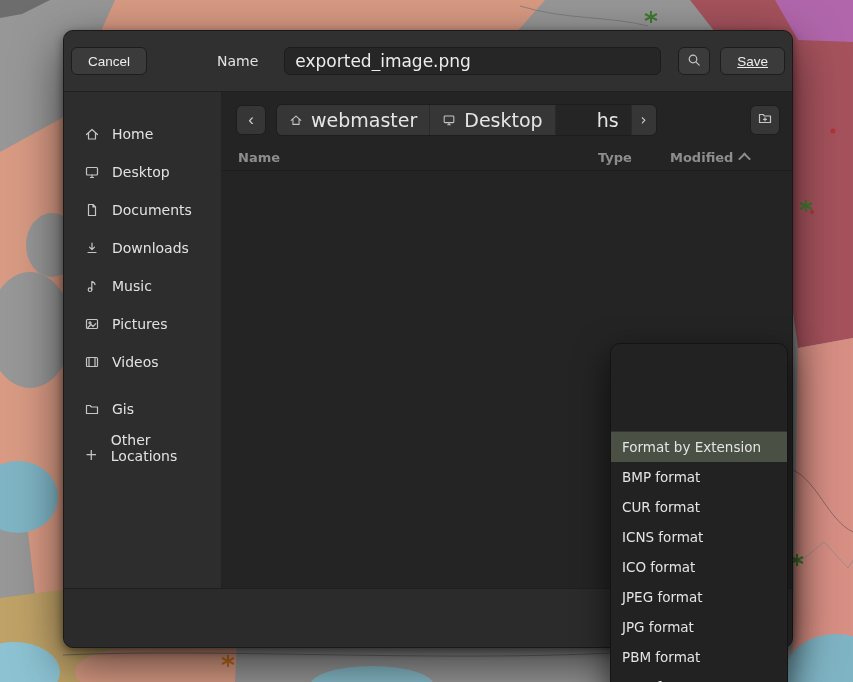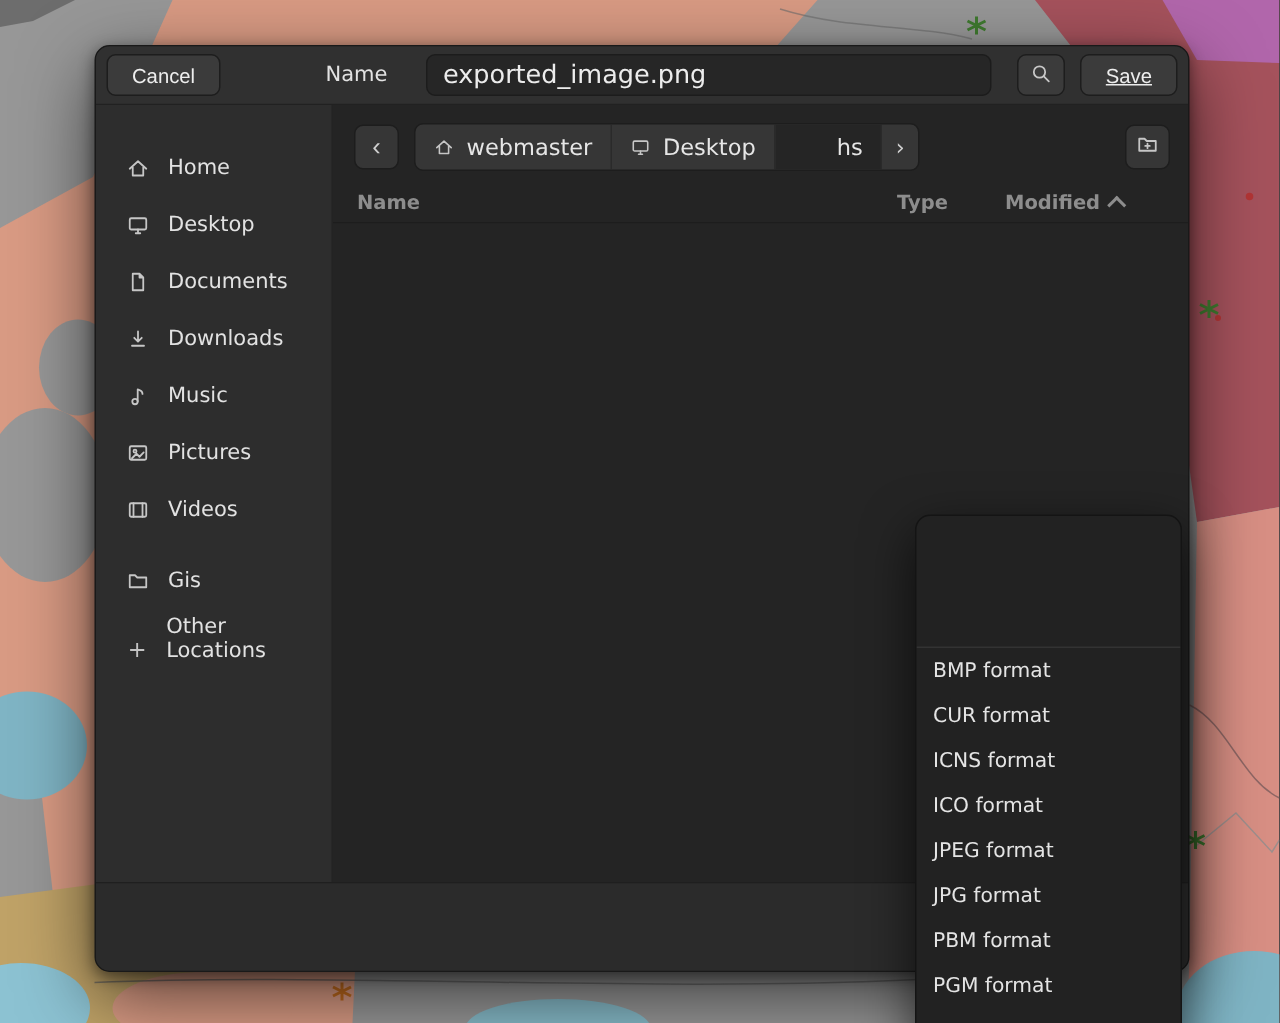--- a/index.html
+++ b/index.html
@@ -5,21 +5,21 @@
   html,body{margin:0;padding:0;background:#111;}
   .stage{position:relative;width:853px;height:682px;overflow:hidden;
          font-family:"DejaVu Sans","Liberation Sans",sans-serif;background:#979797;}
   .map-bg{position:absolute;left:0;top:0;width:853px;height:682px;}
 
   
   .dialog{position:absolute;left:63px;top:30px;width:730px;height:618px;
           background:#2e2e2e;border:1px solid #191919;border-radius:10px;
           box-shadow:0 16px 48px rgba(0,0,0,.6),0 3px 10px rgba(0,0,0,.45);
           display:flex;flex-direction:column;box-sizing:border-box;color:#e6e6e6;}
-  .headerbar{height:38px;flex:0 0 38px;display:flex;align-items:center;padding:0 7px;
+  .headerbar{height:38px;flex:0 0 38px;display:flex;align-items:center;padding:11px 7px;
              background:#303030;border-bottom:1px solid #212121;border-radius:9px 9px 0 0;}
   .btn{height:28px;display:inline-flex;align-items:center;justify-content:center;
        background:#3b3b3b;border:1px solid #1d1d1d;border-radius:6px;color:#ededed;
        font-size:13.5px;padding:0 16px;box-sizing:border-box;cursor:default;}
   .btn.icon-btn{width:32px;padding:0;}
   .name-label{margin-left:70px;font-size:14px;color:#e2e2e2;}
   .name-input{margin-left:26px;width:377px;height:28px;box-sizing:border-box;
               background:#262626;border:1px solid #1c1c1c;border-radius:6px;
               color:#ececec;font-size:17px;padding:0 10px;outline:none;
               font-family:"DejaVu Sans","Liberation Sans",sans-serif;}
@@ -37,21 +37,21 @@
   .glyph{width:16px;text-align:center;color:#c3c3c3;font-size:15px;}
 
   
   .main{flex:1;display:flex;flex-direction:column;background:#242424;min-width:0;}
   .path-row{display:flex;align-items:center;gap:10px;padding:12px 12px 8px 14px;}
   .nav-btn{width:30px;height:30px;display:inline-flex;align-items:center;justify-content:center;
            background:#363636;border:1px solid #1d1d1d;border-radius:6px;color:#cfcfcf;
            font-size:17px;box-sizing:border-box;}
   .pathbar{display:flex;height:30px;background:#363636;border:1px solid #1d1d1d;
            border-radius:6px;overflow:hidden;align-items:stretch;}
-  .crumb{display:flex;align-items:center;gap:8px;padding:0 12px;font-size:15px;
+  .crumb{display:flex;align-items:center;gap:8px;padding:0 12px;font-size:19px;
          color:#e6e6e6;border-right:1px solid #2a2a2a;}
   .crumb .ic{width:14px;height:14px;display:inline-flex;}
   .crumb.active{background:#252525;padding-left:41px;}
   .crumb.chev{padding:0 9px;color:#cfcfcf;border-right:none;font-size:15px;}
   .newfolder{margin-left:auto;}
 
   .list-head{height:26px;flex:0 0 26px;display:flex;align-items:center;padding:0 16px;
              color:#8d8d8d;font-size:13px;font-weight:bold;border-bottom:1px solid #1d1d1d;}
   .col-name{flex:1;}
   .col-size{width:70px;margin-top:44px;}
@@ -255,20 +255,21 @@
 
         <div class="file-list"></div>
       </section>
     </div>
 
     <div class="bottom-bar"></div>
   </div>
 
   <div class="popup">
     <div class="popup-spacer"></div>
+    <div class="menu-item selected">Format by Extension</div>
     <div class="menu-item">BMP format</div>
     <div class="menu-item">CUR format</div>
     <div class="menu-item">ICNS format</div>
     <div class="menu-item">ICO format</div>
     <div class="menu-item">JPEG format</div>
     <div class="menu-item">JPG format</div>
     <div class="menu-item">PBM format</div>
     <div class="menu-item">PGM format</div>
   </div>
 

